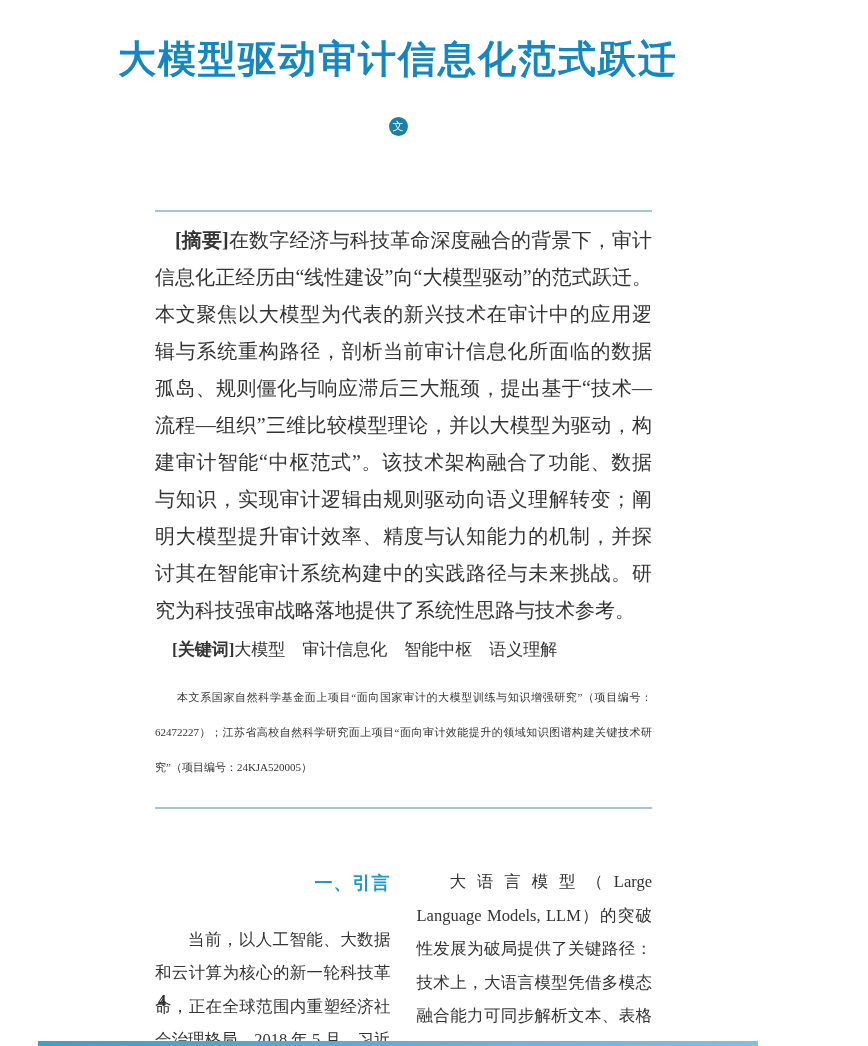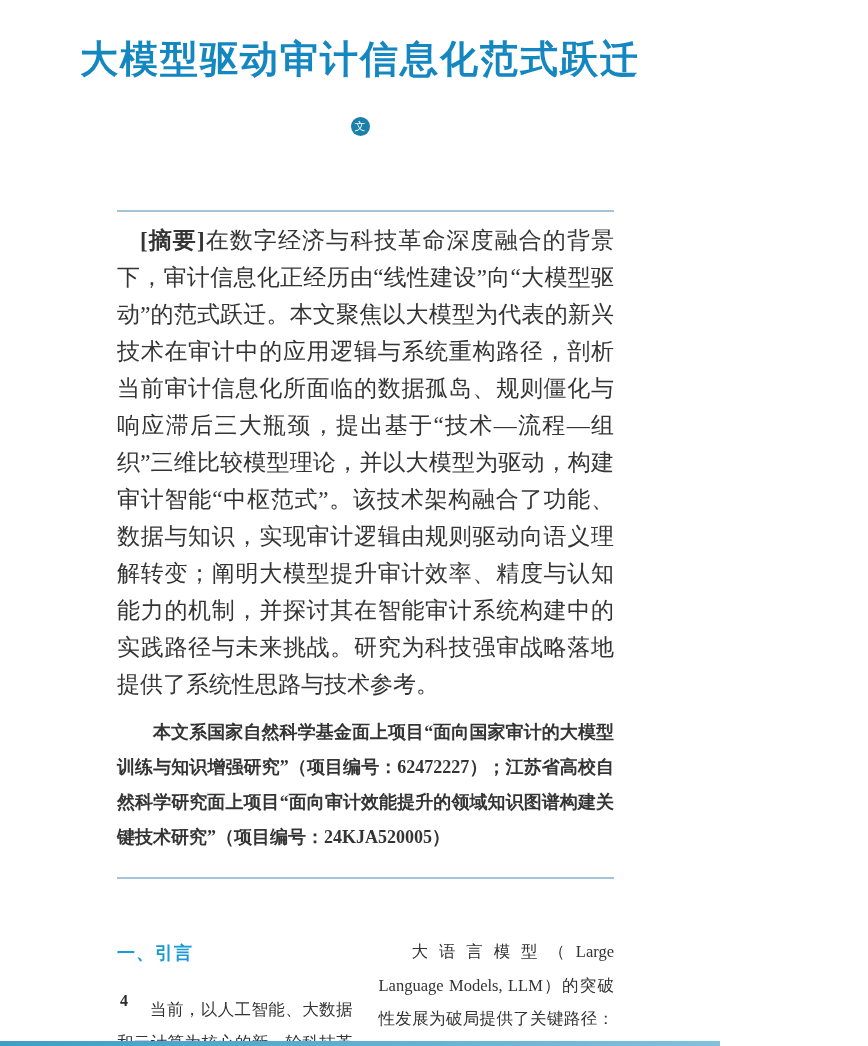--- a/index.html
+++ b/index.html
@@ -3,20 +3,21 @@
 <meta charset="utf-8">
 <style>
   html,body{margin:0;padding:0;background:#ffffff;}
   .page{
     position:relative;
     width:720px;height:1046px;
     background:#ffffff;
     overflow:hidden;
     font-family:"Liberation Serif","DejaVu Serif",serif;
     color:#2e2e2e;
+    margin-left:38px;
   }
   
   .doc-header{padding-top:34px;text-align:center;}
   .doc-title{
     margin:0;
     font-family:"Liberation Sans","DejaVu Sans",sans-serif;
     font-weight:bold;
     font-size:38px;
     letter-spacing:2px;
     color:#1487c1;
@@ -38,47 +39,47 @@
     border:none;height:0;
     border-top:2px solid #a2c6d8;
     margin:0 106px 0 117px;
   }
   .rule-top{margin-top:74px;}
   .rule-mid{margin-top:22px;}
   
   .meta{margin:10px 106px 0 117px;}
   .meta p{margin:0;text-align:justify;}
   .abstract{
-    font-size:23px;line-height:37px;text-indent:1em;color:#343434;
+    font-size:20px;line-height:37px;text-indent:1em;color:#343434;
   }
   .abstract b,.keywords b{font-family:"Liberation Serif","DejaVu Serif",serif;}
   .keywords{
     margin-top:2px !important;
     font-size:17px;line-height:37px;text-indent:1em;color:#343434;
   }
   .funding{
     margin-top:12px !important;
-    font-size:18px;line-height:35px;text-indent:2em;color:#343434;font-weight:bold;
+    font-size:11px;line-height:35px;text-indent:2em;color:#343434;
   }
   
   .columns{
     margin:56px 106px 0 117px;
     display:grid;
     grid-template-columns:1fr 1fr;
     column-gap:26px;
     font-size:16.5px;
     line-height:33.5px;
     color:#333333;
   }
   .columns p{margin:0;text-indent:2em;text-align:justify;}
   .section-heading{
     margin:2px 0 22px 0;
     font-family:"Liberation Sans","DejaVu Sans",sans-serif;
     font-size:18px;font-weight:bold;
-    color:#1b9ad2;letter-spacing:1px;
+    color:#1b9ad2;letter-spacing:1px;text-align:right;
   }
   .col-right p + p{margin-top:0;}
   
   .page-number{
     position:absolute;left:120px;top:992px;
     font-size:16px;font-weight:bold;color:#2b2b2b;
     font-family:"Liberation Serif","DejaVu Serif",serif;
   }
   .bottom-bar{
     position:absolute;left:0;bottom:0;width:100%;height:5px;
@@ -94,20 +95,21 @@
     <h1 class="doc-title">大模型驱动审计信息化范式跃迁</h1>
     <div class="byline">
       <span class="wen-icon">文</span>
     </div>
   </header>
 
   <hr class="rule rule-top">
 
   <section class="meta">
     <p class="abstract"><b>[摘要]</b><span>在数字经济与科技革命深度融合的背景下，审计信息化正经历由“线性建设”向“大模型驱动”的范式跃迁。本文聚焦以大模型为代表的新兴技术在审计中的应用逻辑与系统重构路径，剖析当前审计信息化所面临的数据孤岛、规则僵化与响应滞后三大瓶颈，提出基于“技术—流程—组织”三维比较模型理论，并以大模型为驱动，构建审计智能“中枢范式”。该技术架构融合了功能、数据与知识，实现审计逻辑由规则驱动向语义理解转变；阐明大模型提升审计效率、精度与认知能力的机制，并探讨其在智能审计系统构建中的实践路径与未来挑战。研究为科技强审战略落地提供了系统性思路与技术参考。</span></p>
+    <p class="keywords"><b>[关键词]</b><span>大模型　审计信息化　智能中枢　语义理解</span></p>
     <p class="funding">本文系国家自然科学基金面上项目“面向国家审计的大模型训练与知识增强研究”（项目编号：62472227）；江苏省高校自然科学研究面上项目“面向审计效能提升的领域知识图谱构建关键技术研究”（项目编号：24KJA520005）</p>
   </section>
 
   <hr class="rule rule-mid">
 
   <section class="columns">
     <div class="col col-left">
       <h2 class="section-heading">一、引言</h2>
       <p>当前，以人工智能、大数据和云计算为核心的新一轮科技革命，正在全球范围内重塑经济社会治理格局。2018 年 5 月，习近平总书记在中央审计委员会第一次会议上提出“坚持科技强审，加强审计信息化建设”，为新时代审计信息化工作指明了方向。在此背景下，科技浪潮深刻推动着审计信息化建设路径的变革。传统的审计信息化建设以“审计管理系统（OA）→审计作业系统→审计大数据分析系统”的线性建设模式，面临三重瓶颈：其一，数据孤岛阻碍监督效能，分阶段建设导致系统割裂、数据碎片化，造成审计</p>
     </div>

